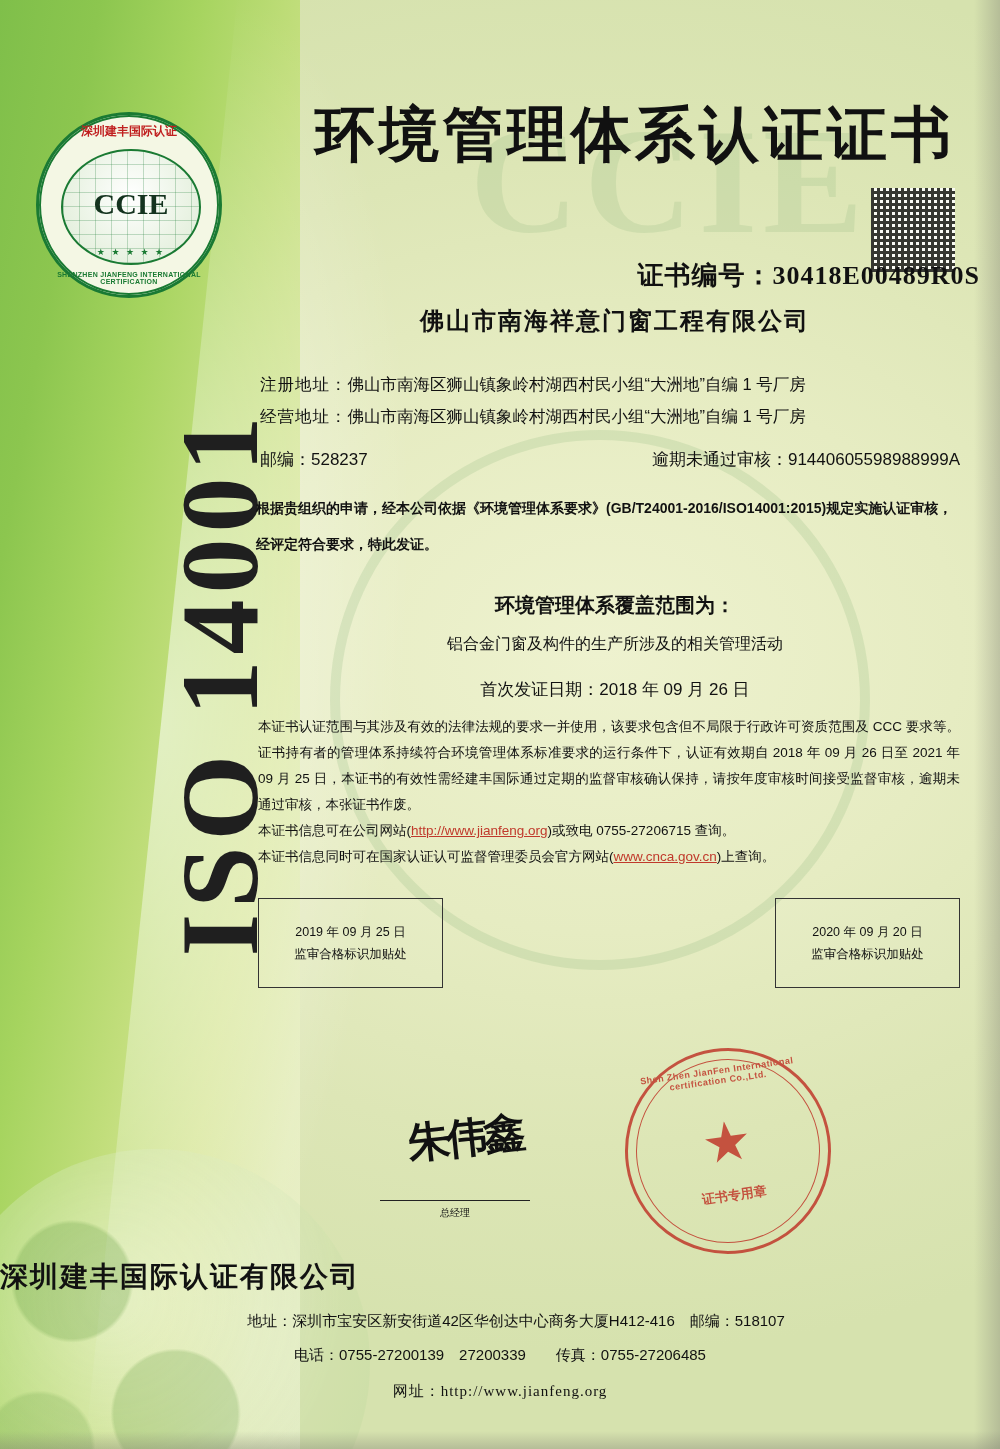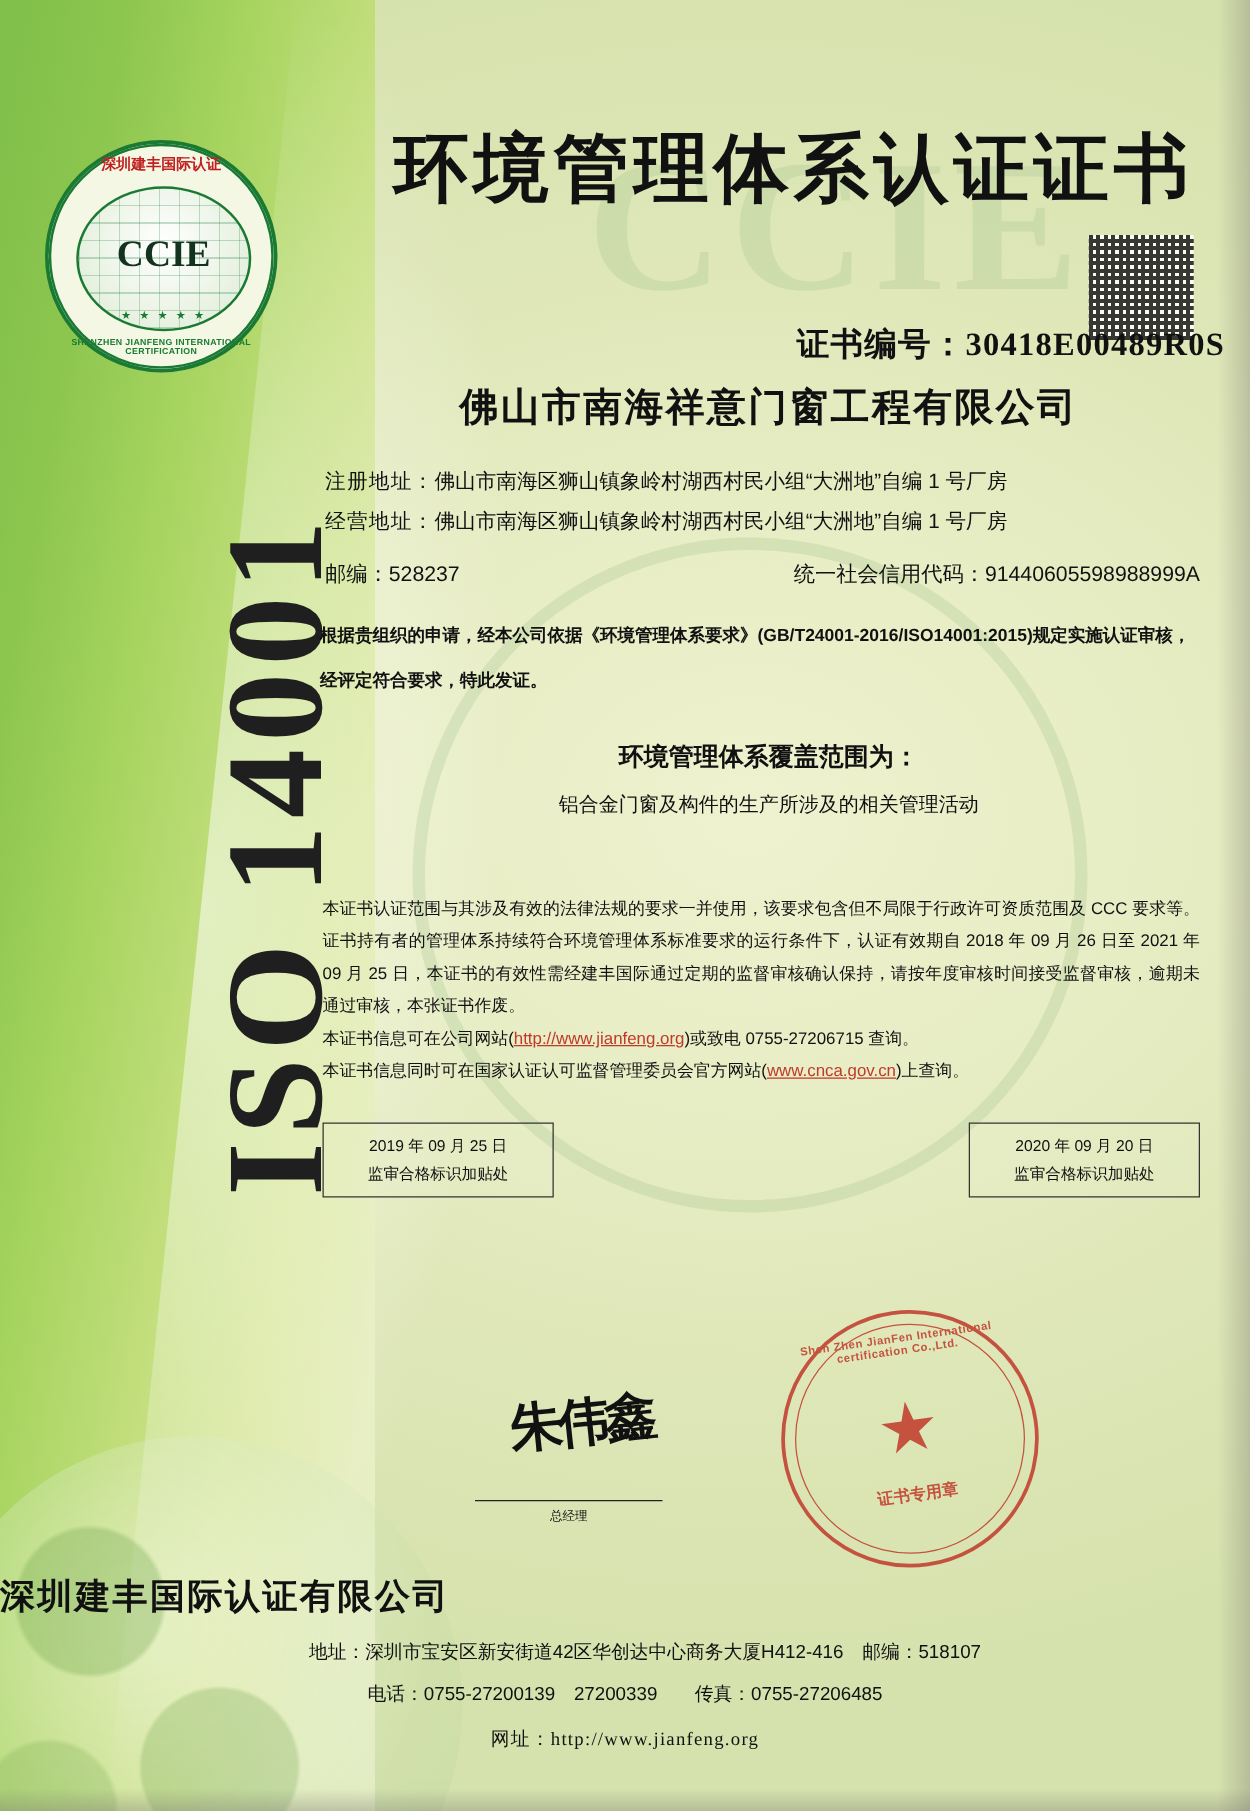--- a/index.html
+++ b/index.html
@@ -113,21 +113,21 @@
       repeating-linear-gradient(90deg,#1a1a1a 0 3px,transparent 3px 6px);
     background-color:#fff;opacity:.85;
   }
   .certno{
     position:absolute;left:0;right:0;top:258px;text-align:right;
     font-size:26px;color:#111;font-weight:600;letter-spacing:1px;
   }
   .certno b{font-family:"Liberation Serif", serif;font-weight:700;}
   .company{
     position:absolute;left:0;right:0;top:305px;text-align:center;
-    font-family:Liberation Serif, serif;font-size:31px;font-weight:700;color:#111;letter-spacing:2px;
+    font-family:Liberation Serif, serif;font-size:24px;font-weight:700;color:#111;letter-spacing:2px;
   }
   .addr{
     position:absolute;left:10px;right:20px;font-size:16.5px;color:#111;
   }
   .addr.r1{top:374px;}
   .addr.r2{top:406px;}
   .addr .lab{letter-spacing:1px;}
   .row-zip{
     position:absolute;left:10px;right:20px;top:448px;font-size:17px;color:#111;
     display:flex;justify-content:space-between;
@@ -147,21 +147,21 @@
     position:absolute;left:0;right:0;top:678px;text-align:center;font-size:17px;color:#111;
   }
   .fine{
     position:absolute;left:8px;right:20px;top:714px;font-size:13.5px;line-height:26px;color:#111;text-align:justify;
   }
   .fine a{color:#c0392b;text-decoration:underline;}
   .stamp-boxes{
     position:absolute;left:8px;right:20px;top:898px;display:flex;justify-content:space-between;
   }
   .sbox{
-    width:175px;border:1px solid #333;padding:7px 4px;text-align:center;
+    width:175px;border:1px solid #333;padding:22px 4px;text-align:center;
     font-size:12.5px;line-height:22px;color:#111;background:rgba(255,255,255,.05);
   }
   .signature{
     position:absolute;left:95px;top:1110px;width:240px;text-align:center;
     font-family:"Liberation Serif", serif;font-size:42px;color:#111;
     transform:rotate(-6deg);font-weight:700;letter-spacing:-4px;
   }
   .sigline{
     position:absolute;left:130px;top:1200px;width:150px;border-top:1px solid #222;
   }
@@ -235,28 +235,29 @@
     </div>
     <div class="addr r2">
       <span class="lab">经营地址：</span><span>佛山市南海区狮山镇象岭村湖西村民小组“大洲地”自编 1 号厂房</span>
     </div>
 
     <div class="row-zip">
       <div>
         <span>邮编：</span><span>528237</span>
       </div>
       <div>
-        <span>统一社会信用代码：</span><span>91440605598988999A</span>
+        <span>逾期未通过审核：</span><span>91440605598988999A</span>
       </div>
     </div>
 
     <div class="para">根据贵组织的申请，经本公司依据《环境管理体系要求》(GB/T24001-2016/ISO14001:2015)规定实施认证审核，经评定符合要求，特此发证。</div>
 
     <div class="scope-title">环境管理体系覆盖范围为：</div>
     <div class="scope-body">铝合金门窗及构件的生产所涉及的相关管理活动</div>
+    <div class="first-issue">首次发证日期：2018 年 09 月 26 日</div>
 
     <div class="fine">
       <div>本证书认证范围与其涉及有效的法律法规的要求一并使用，该要求包含但不局限于行政许可资质范围及 CCC 要求等。证书持有者的管理体系持续符合环境管理体系标准要求的运行条件下，认证有效期自 2018 年 09 月 26 日至 2021 年 09 月 25 日，本证书的有效性需经建丰国际通过定期的监督审核确认保持，请按年度审核时间接受监督审核，逾期未通过审核，本张证书作废。</div>
       <div>
         <span>本证书信息可在公司网站(</span><a href="#">http://www.jianfeng.org</a><span>)或致电 0755-27206715 查询。</span>
       </div>
       <div>
         <span>本证书信息同时可在国家认证认可监督管理委员会官方网站(</span><a href="#">www.cnca.gov.cn</a><span>)上查询。</span>
       </div>
     </div>

